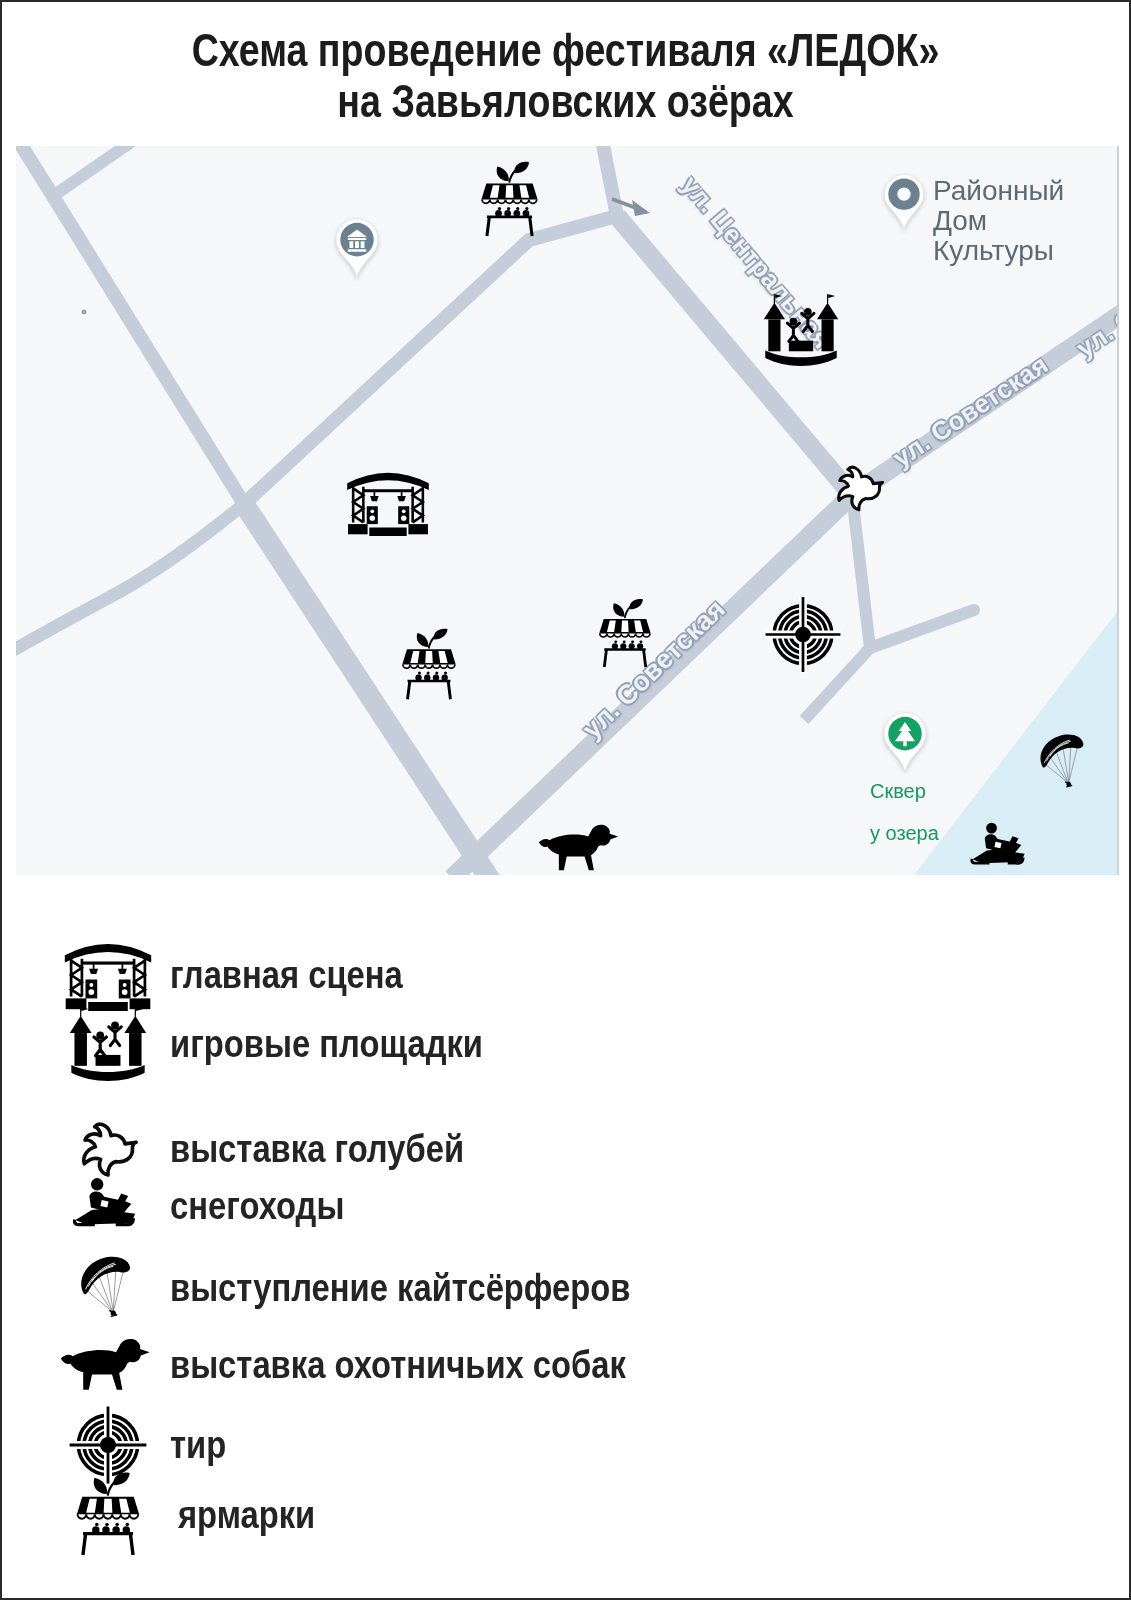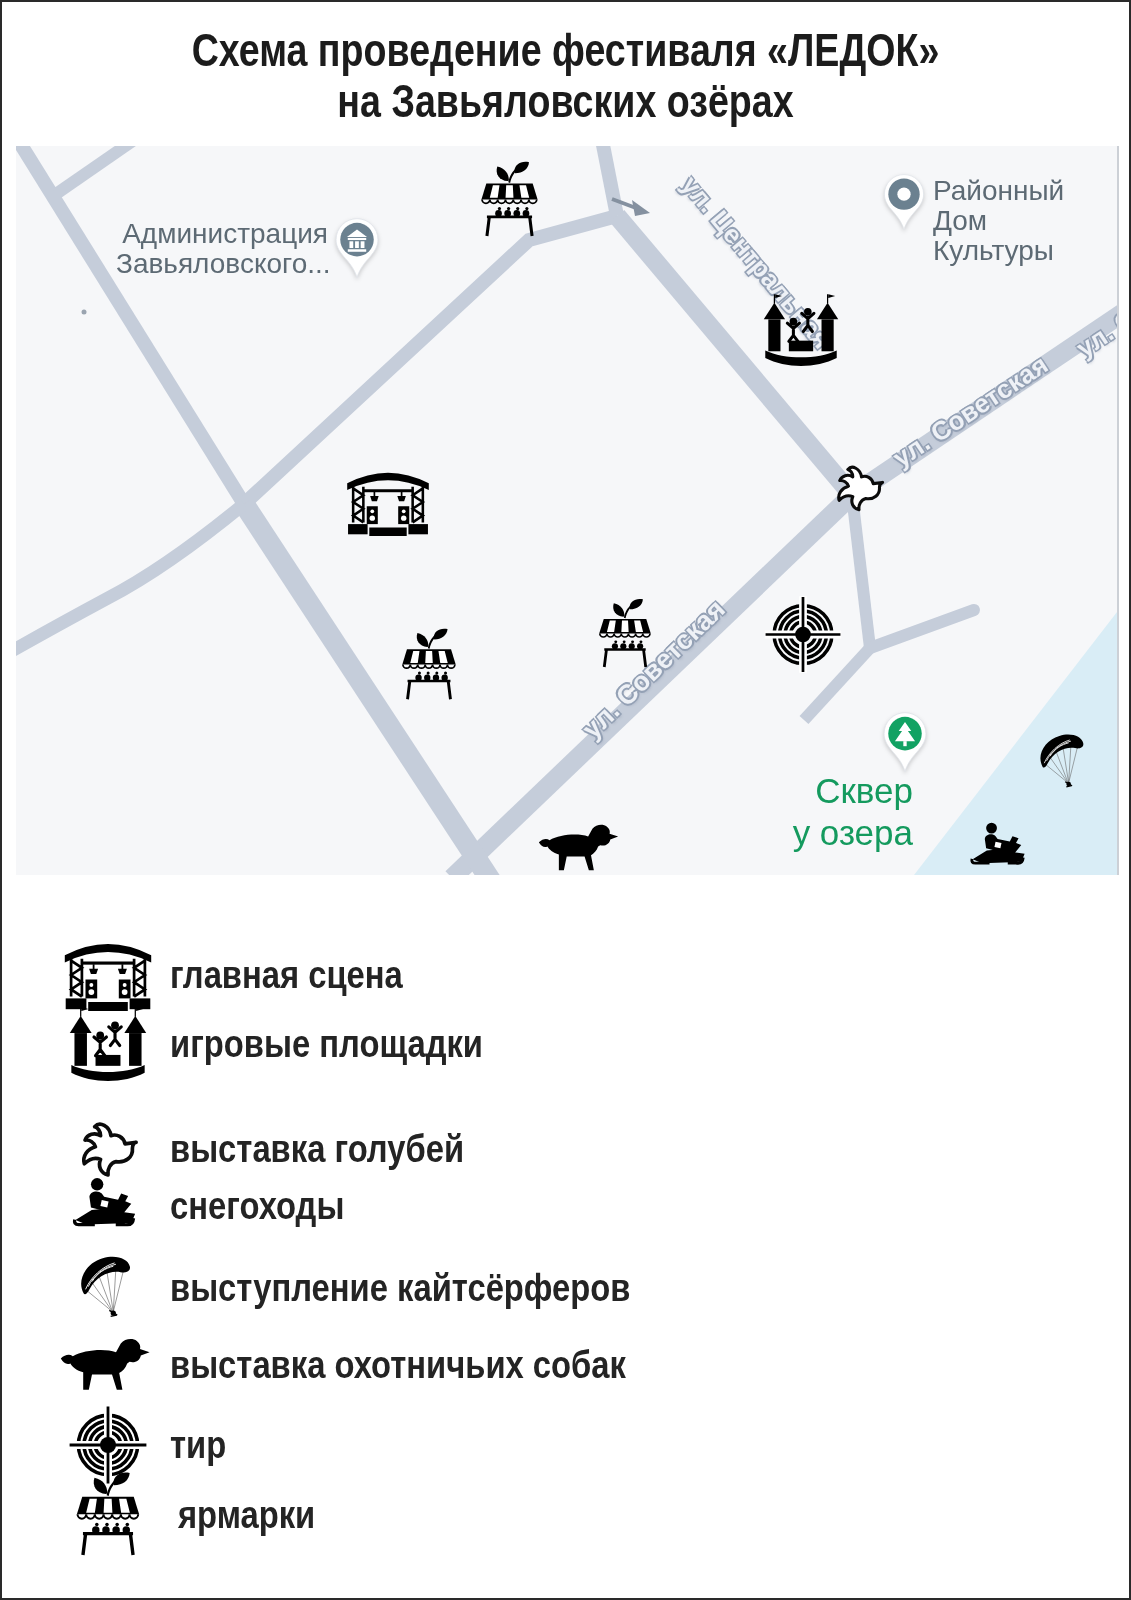--- a/index.html
+++ b/index.html
@@ -231,41 +231,37 @@
     <div class="street-label" style="left:635px; top:95px; width:200px; font-size:26px; transform:rotate(50deg); transform-origin:center;">ул. Центральная</div>
     <div class="street-label" style="left:865px; top:250px; font-size:26px; transform:rotate(-33.5deg); transform-origin:center;">ул. Советская</div>
     <div class="street-label" style="left:1058px; top:172px; font-size:26px; transform:rotate(-33.5deg); transform-origin:center;">ул. С</div>
     <div class="street-label" style="left:545px; top:508px; font-size:27px; transform:rotate(-44deg); transform-origin:center;">ул. Советская</div>
 
     <div class="pin" style="left:315px; top:71px; width:52px; height:62px;">
       <svg viewBox="0 0 60 74">
           <use href="#sym-pin-building"></use>
         </svg>
     </div>
-    <div class="pin-label" style="left:100px; top:73px; width:212px; text-align:right;">
-      <div>Администрация</div>
-      <div>Завьяловского...</div>
-    </div>
 
     <div class="pin" style="left:864px; top:27px; width:48px; height:58px;">
       <svg viewBox="0 0 60 74">
           <use href="#sym-pin-dot"></use>
         </svg>
     </div>
     <div class="pin-label" style="left:917px; top:30px;">
       <div>Районный Дом</div>
       <div>Культуры</div>
     </div>
 
     <div class="pin" style="left:863px; top:565px; width:52px; height:62px;">
       <svg viewBox="0 0 60 74">
           <use href="#sym-pin-tree"></use>
         </svg>
     </div>
-    <div class="pin-label green" style="left:773px; top:624px; width:124px; text-align:right; line-height:42px; font-size:35px;">
+    <div class="pin-label green" style="left:854px; top:624px; width:124px; text-align:left; line-height:42px; font-size:20px;">
       <div>Сквер</div>
       <div>у озера</div>
     </div>
 
     <div class="marker" style="left:463px; top:14px; width:61px; height:80px;">
       <svg viewBox="0 0 100 130">
           <use href="#sym-fair"></use>
         </svg>
     </div>
     <div class="marker" style="left:746px; top:146px; width:78px; height:76px;">

